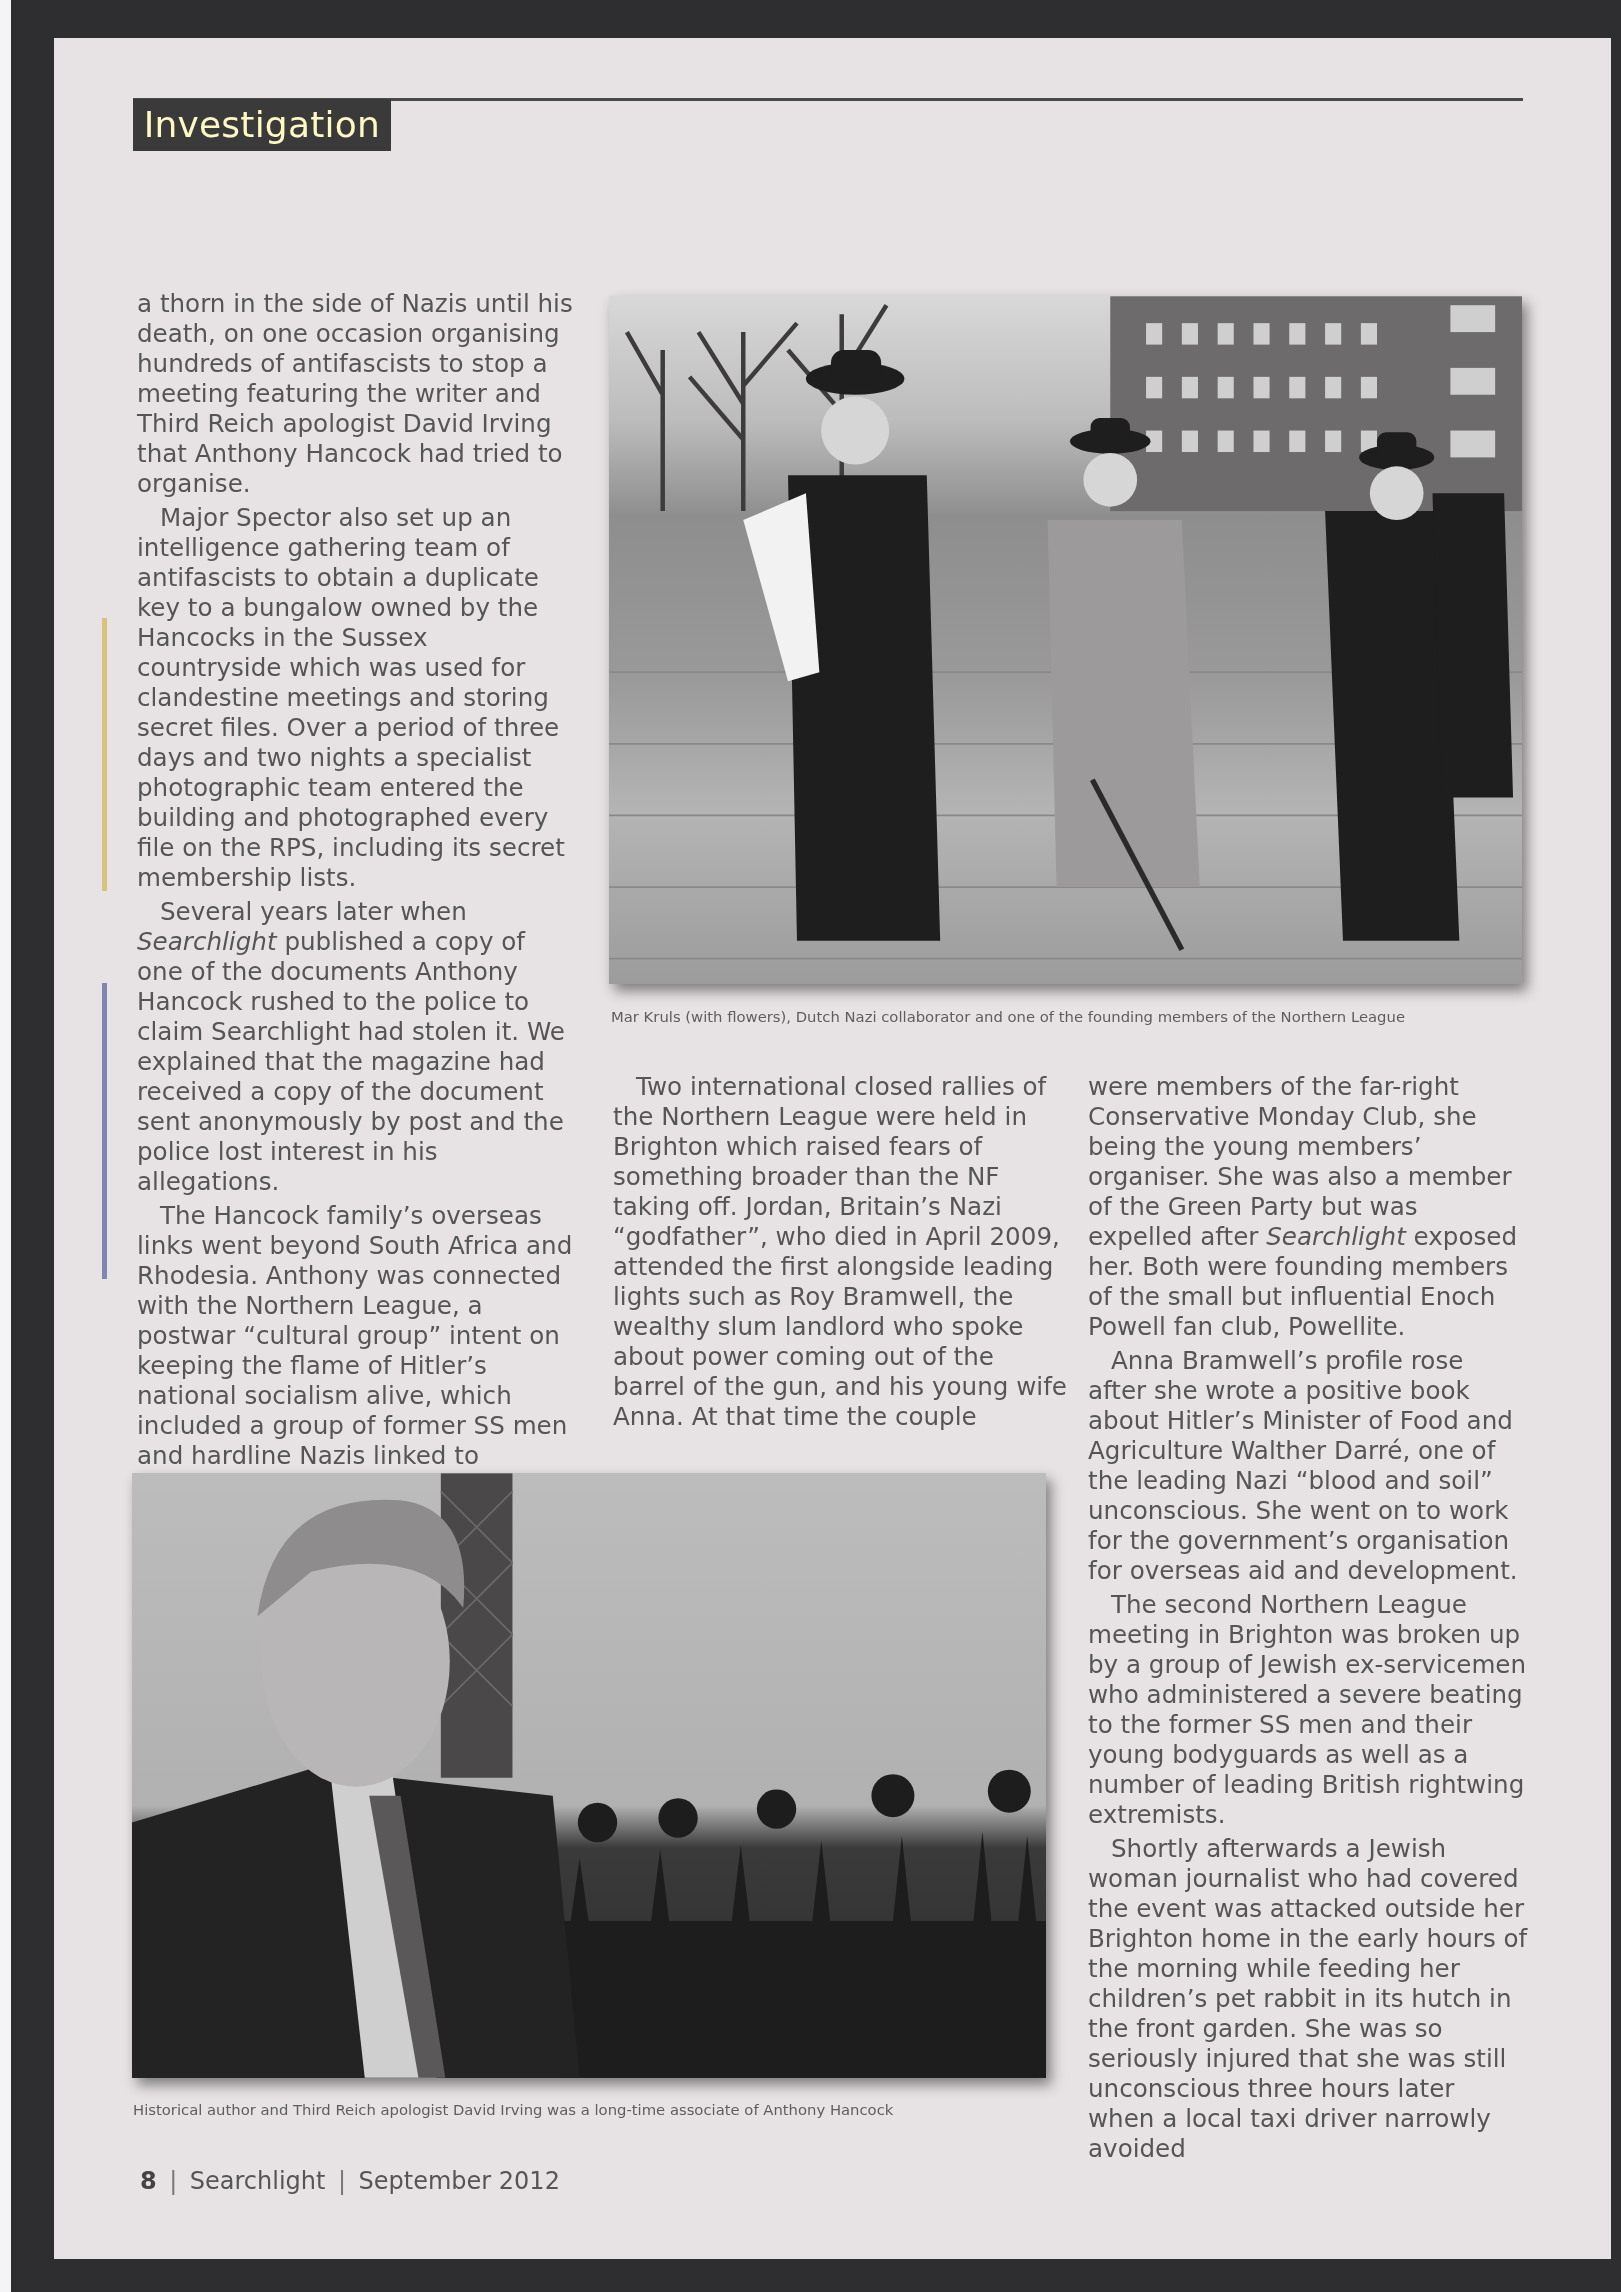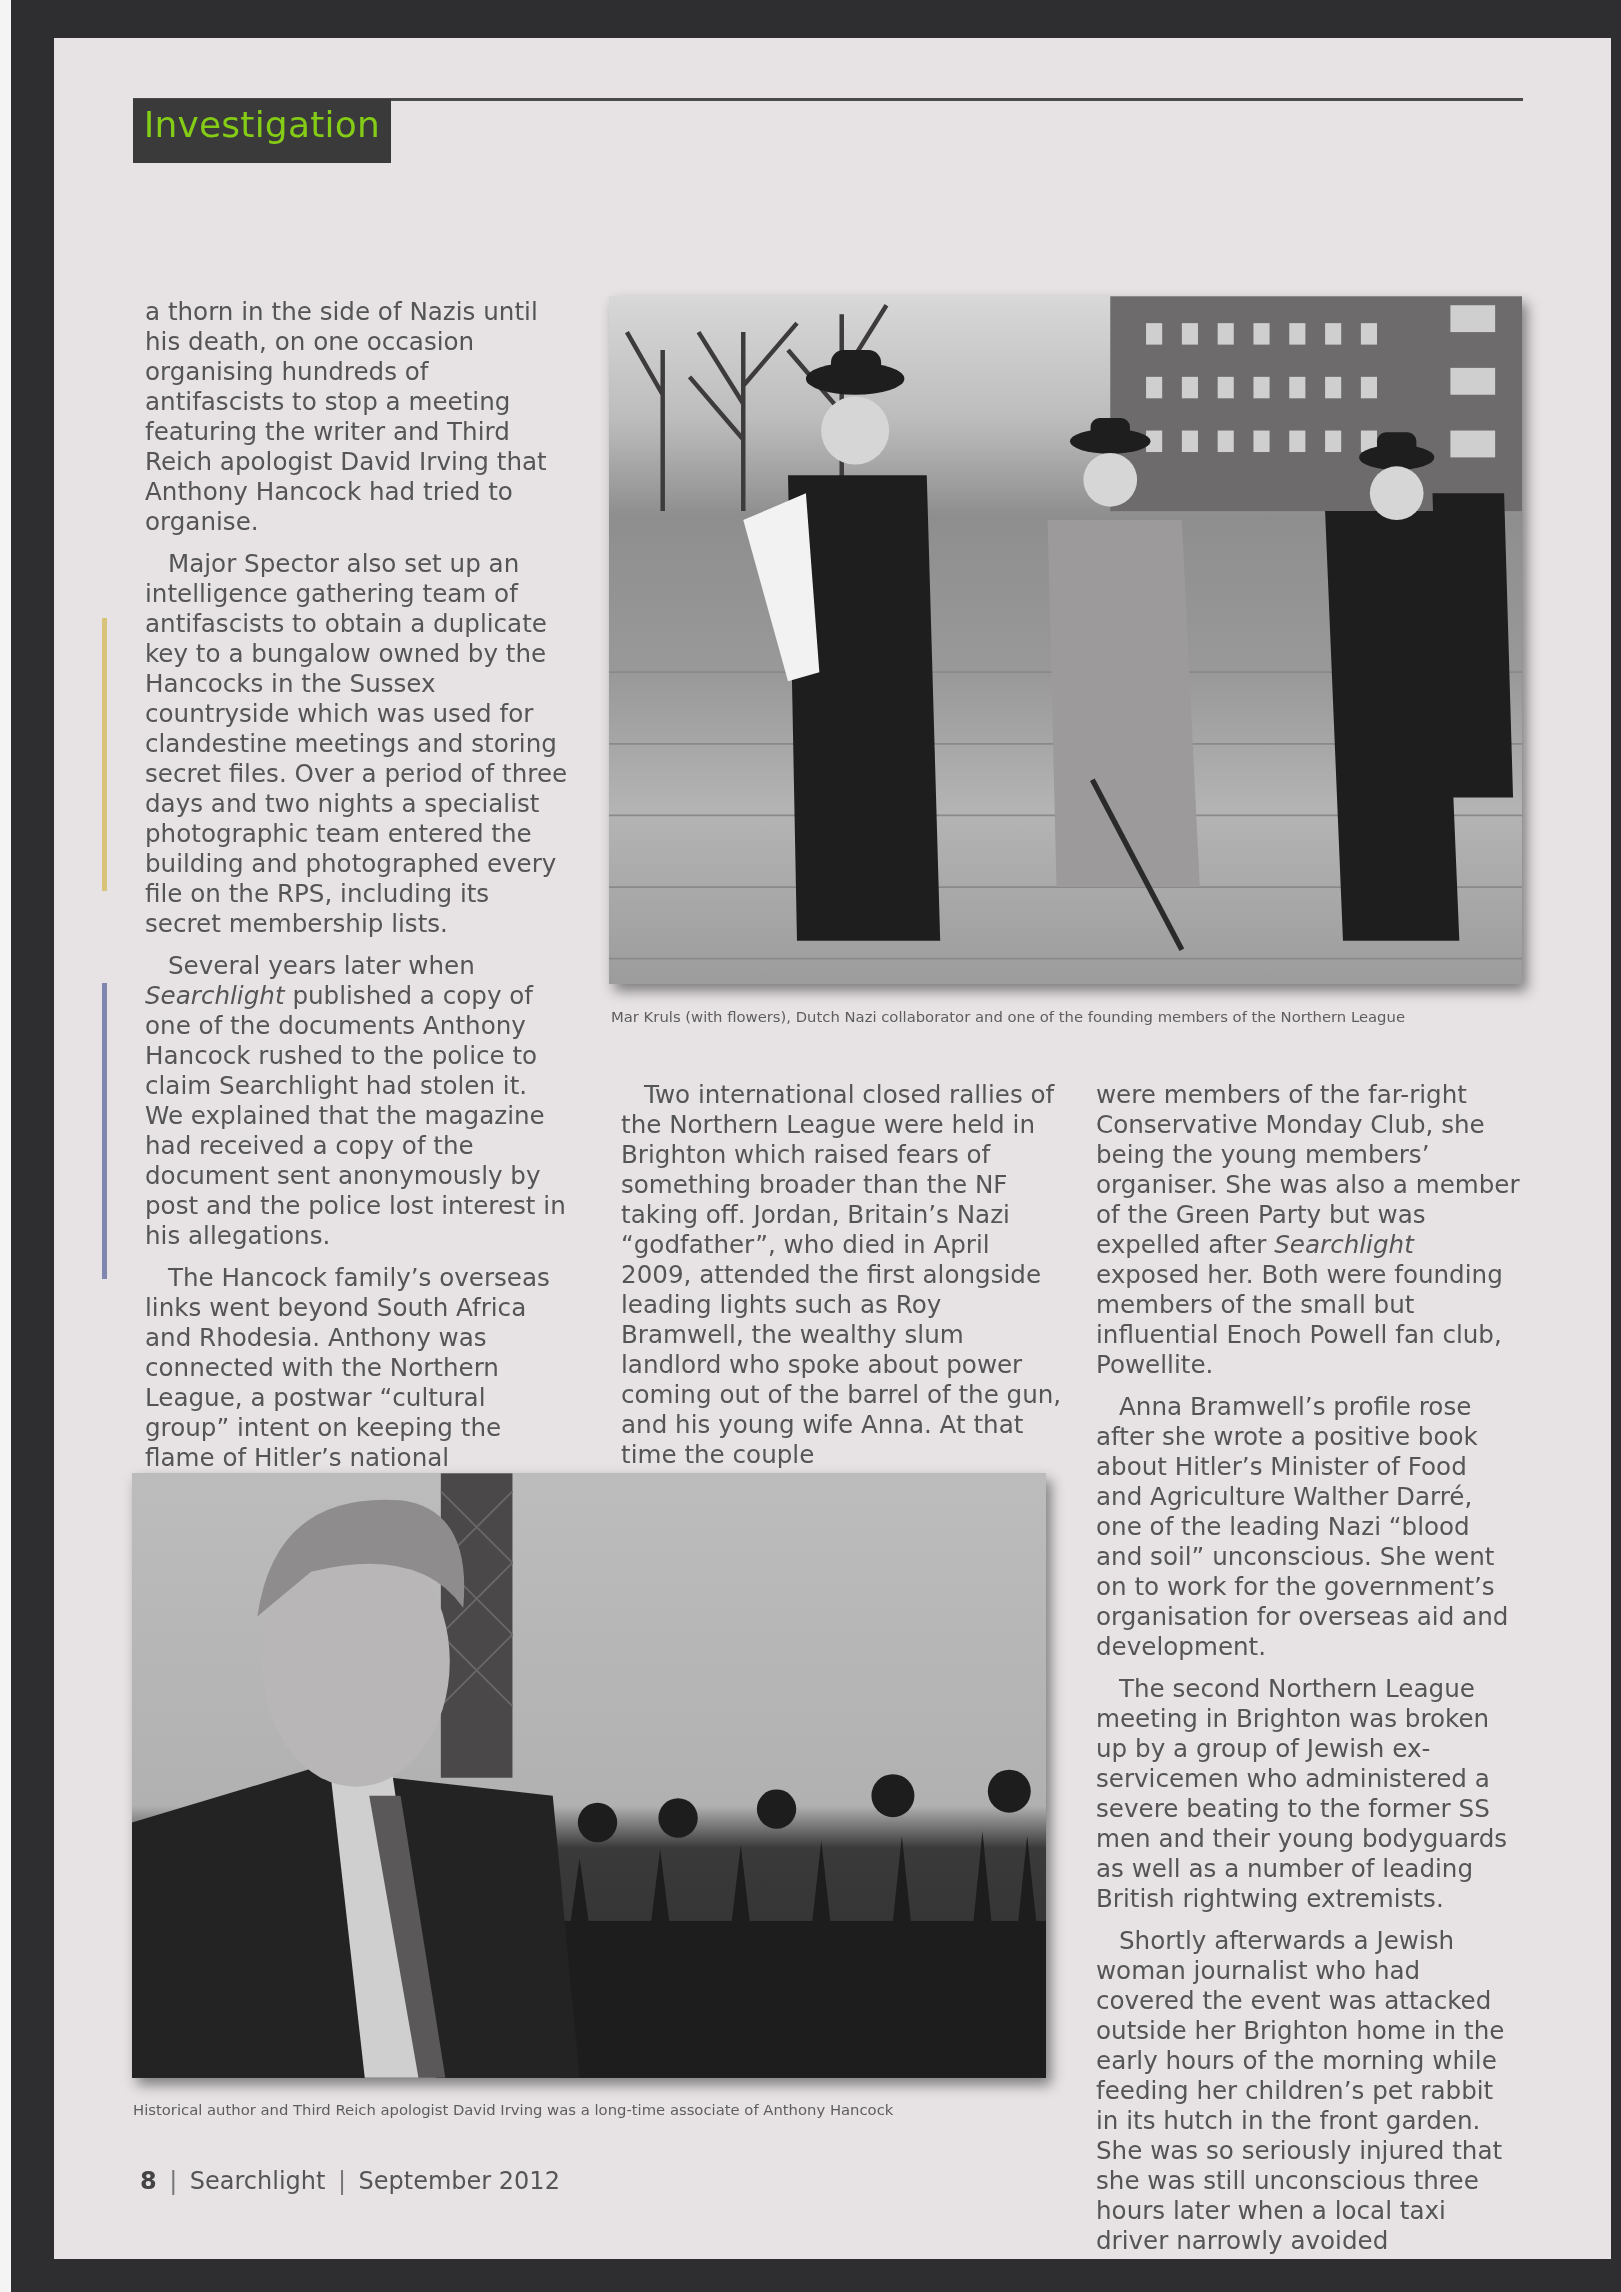--- a/index.html
+++ b/index.html
@@ -16,30 +16,30 @@
     background:#e7e3e5;
   }
   .accent-strip { position:absolute; left:48px; width:5.4px; }
   .accent-yellow { top:580px; height:273px; background:#d8c37a; }
   .accent-blue { top:945px; height:296px; background:#7f86b0; }
 
   .section-rule {
     position:absolute; left:133px; top:98px; width:1390px; height:2.7px; background:#4a4a4a;
   }
   .section-tag {
-    position:absolute; left:133px; top:99px; height:64px; padding:0 10.7px;
-    background:#3a3a3a; color:#84cc16;
+    position:absolute; left:133px; top:99px; height:52px; padding:0 10.7px;
+    background:#3a3a3a; color:#fef9c3;
     font-size:36px; line-height:52px; letter-spacing:0.2px;
   }
 
   .col {
     position:absolute; color:#555;
     font-size:24.6px; line-height:30px;
   }
-  .col p { margin:12px; text-indent:0; }
+  .col p { margin:4px; text-indent:0; }
   .col p.indent { text-indent:23px; }
   .col em { font-style:italic; }
   .col1 { left:133px; top:285px; width:448px; }
   .col2 { left:609px; top:1068px; width:466px; }
   .col3 { left:1084px; top:1068px; width:448px; }
 
   .photo {
     position:absolute; overflow:hidden;
     box-shadow:5.4px 7.2px 12.5px rgba(0,0,0,0.45);
   }

